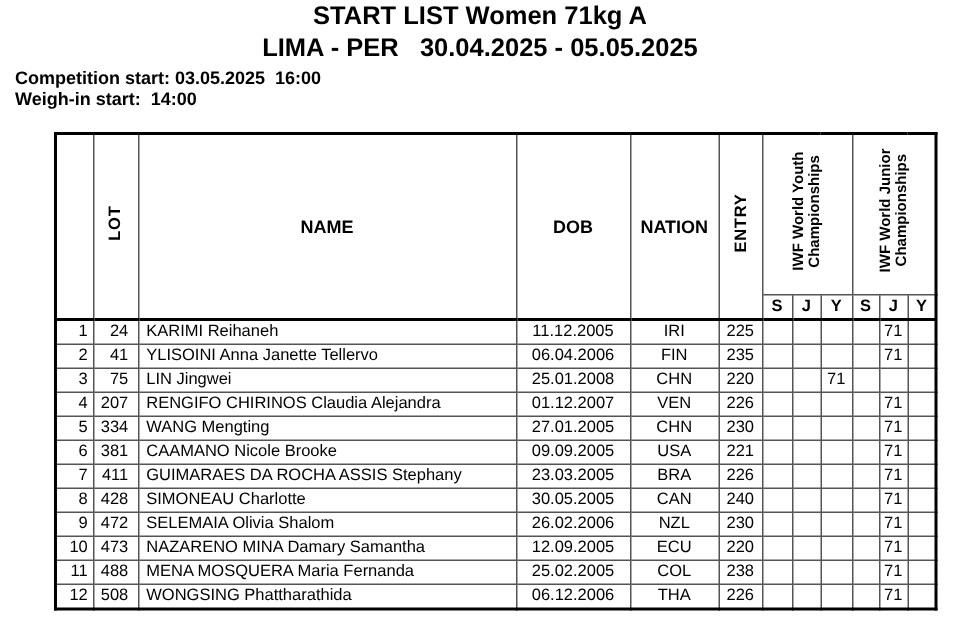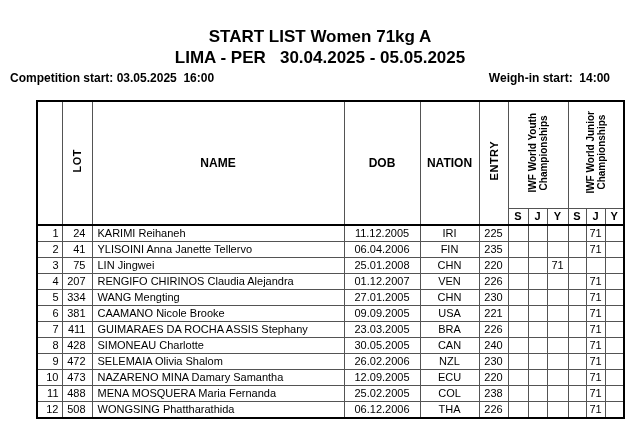--- a/index.html
+++ b/index.html
@@ -6,31 +6,32 @@
   html, body {
     margin: 0; padding: 0;
     width: 640px; height: 424px;
     background: #ffffff;
     color: #000000;
     font-family: "Liberation Sans", "DejaVu Sans", sans-serif;
     overflow: hidden;
   }
   .doc-title {
     text-align: center; font-weight: bold; font-size: 17px;
-    line-height: 21px; margin-top: 26px; white-space: pre;
+    line-height: 21px; white-space: pre;
   }
   .doc-subtitle {
     text-align: center; font-weight: bold; font-size: 17px;
     line-height: 21px; white-space: pre;
   }
   .meta-row {
     display: flex; justify-content: space-between;
     margin: 3px 30px 0 10px;
     font-weight: bold; font-size: 12px; line-height: 14px;
     white-space: pre;
+    flex-direction: column;
   }
   table.start-list {
     border-collapse: collapse; table-layout: fixed;
     width: 587px; margin: 15px 0 0 36px;
     border: 2px solid #000;
   }
   .start-list th, .start-list td {
     border: 1px solid #545454;
     padding: 0; overflow: hidden;
   }

